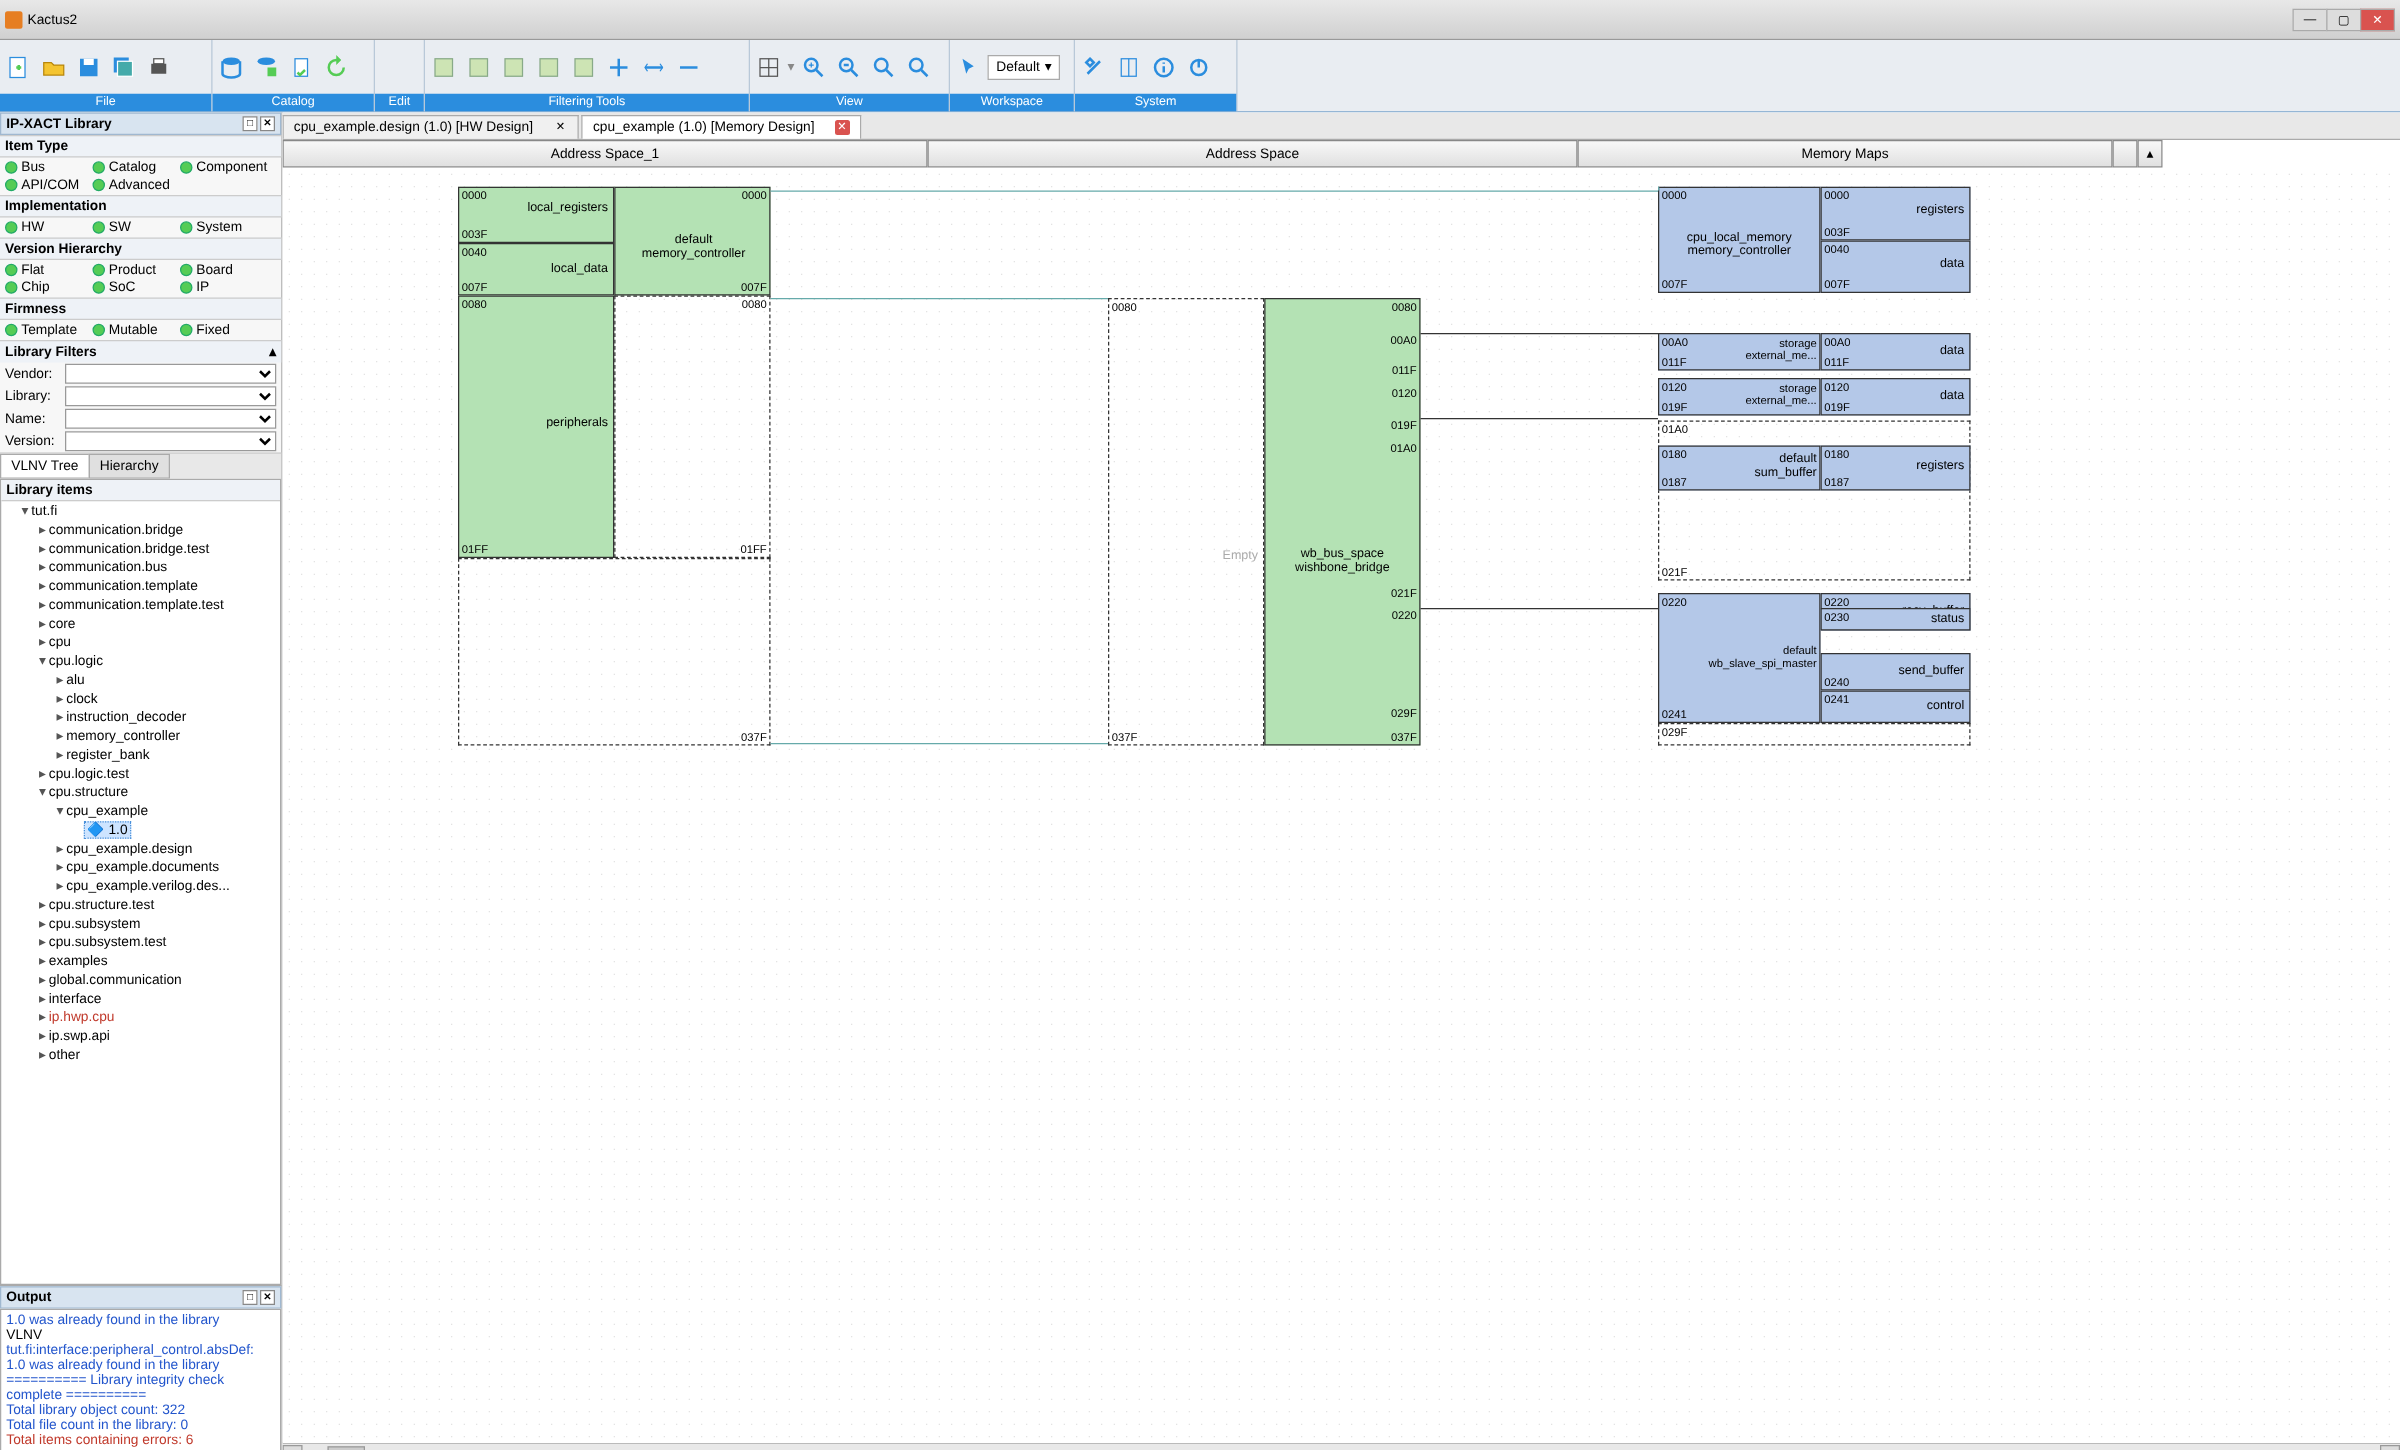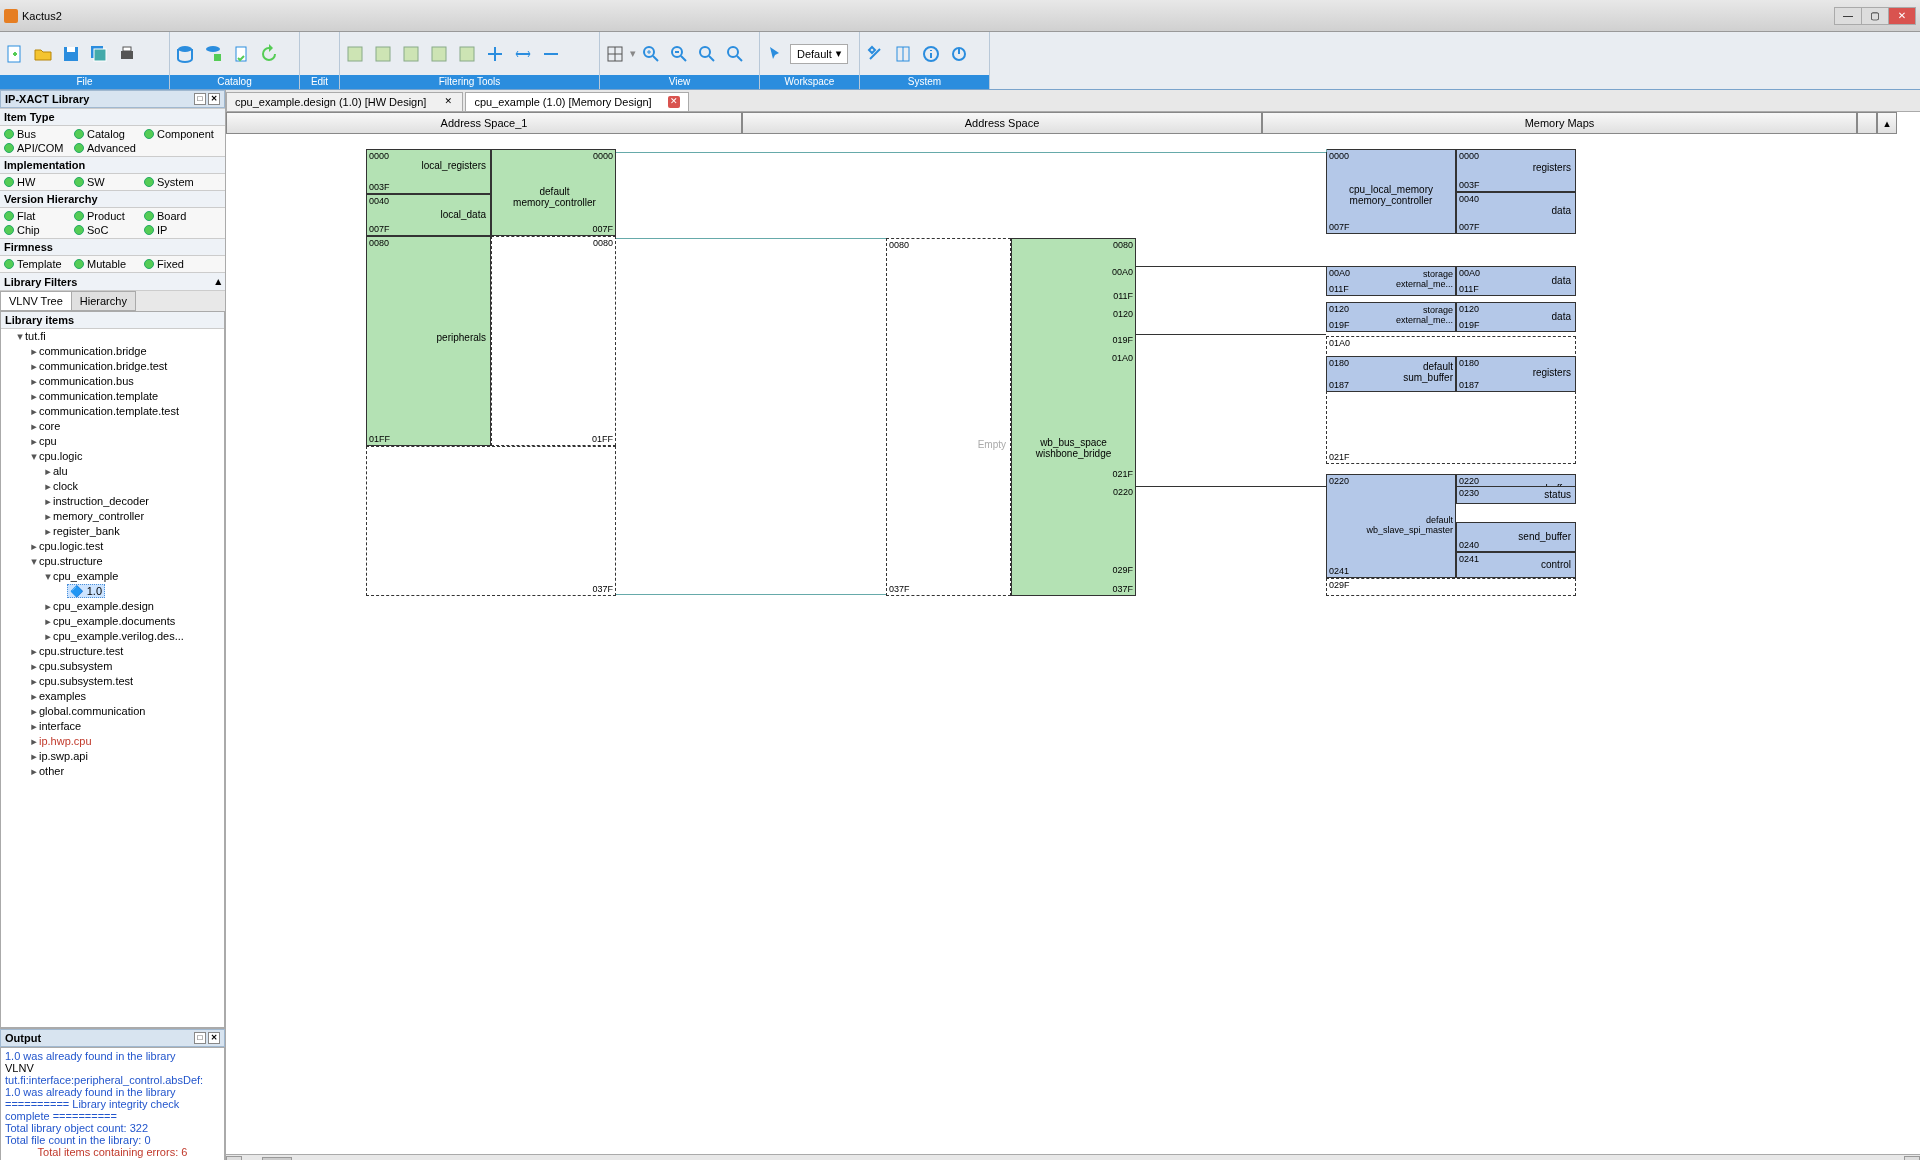--- a/index.html
+++ b/index.html
@@ -46,39 +46,39 @@
 .tree-hdr { background:#eef2f7; padding:2px 4px; font-weight:bold; border-bottom:1px solid #ccc; }
 .tree ul { list-style:none; padding-left:14px; }
 .tree li { padding:1px 0; white-space:nowrap; }
 .tree .exp { display:inline-block; width:10px; text-align:center; color:#555; }
 .tree .sel { background:#cde4ff; border:1px dotted #4a90d9; padding:0 2px; }
 .tree .err { color:#c0392b; }
 
 .output-panel { height:142px; border-top:1px solid #aaa; display:flex; flex-direction:column; }
 .output-body { flex:1; background:#fff; overflow:auto; padding:2px 4px; font-size:10px; line-height:12px; border:1px solid #aaa; }
 .output-body .blue { color:#2255cc; }
-.output-body .red { color:#c0392b;text-align:center; }
+.output-body .red { color:#c0392b; }
 
 
 .center { flex:1; display:flex; flex-direction:column; background:#fff; overflow:hidden; }
 .doc-tabs { height:22px; background:#e8e8e8; display:flex; align-items:flex-end; border-bottom:1px solid #aaa; }
 .doc-tab { padding:3px 8px; border:1px solid #aaa; border-bottom:none; background:#f0f0f0; margin-right:2px; display:flex; align-items:center; gap:16px; font-size:10px; }
 .doc-tab.active { background:#fff; }
 .doc-tab .x { width:12px; height:12px; font-size:9px; text-align:center; }
 .doc-tab .x.red { background:#d9534f; color:#fff; border-radius:2px; }
 
 .canvas-wrap { flex:1; position:relative; overflow:auto; }
 .canvas { position:relative; width:1900px; height:1120px; background:#fff; }
 .dots-bg { position:absolute; inset:0; background-image: radial-gradient(#ccc 0.5px, transparent 0.5px); background-size: 10px 10px; }
 
 .col-headers { display:flex; height:22px; position:sticky; top:0; z-index:5; }
 .col-h { border:1px solid #888; background:linear-gradient(#f8f8f8,#e0e0e0); text-align:center; line-height:20px; font-size:11px; }
 .col-h.c1 { width:516px; }
 .col-h.c2 { width:520px; }
-.col-h.c3 { width:595px; }
+.col-h.c3 { width:428px; }
 .col-h.scroll { width:20px; }
 
 
 .blk { position:absolute; border:1px solid #333; font-size:10px; }
 .green { background:#b4e2b4; }
 .bluebg { background:#b4c8e8; }
 .sublbl { position:absolute; right:4px; font-size:10px; }
 .subaddr { position:absolute; left:2px; font-size:9px; }
 
 .dashed-box { position:absolute; border:1px dashed #333; }
@@ -386,20 +386,38 @@
           <span>Mutable</span>
         </div>
         <div class="chk">
           <span class="dot"></span>
           <span>Fixed</span>
         </div>
       </div>
     <div class="filter-hdr">
         <span>Library Filters</span>
         <span>▴</span>
+      </div>
+    <div id="filter-rows">
+        <div class="filter-row">
+          <label>Vendor:</label>
+          <select></select>
+        </div>
+        <div class="filter-row">
+          <label>Library:</label>
+          <select></select>
+        </div>
+        <div class="filter-row">
+          <label>Name:</label>
+          <select></select>
+        </div>
+        <div class="filter-row">
+          <label>Version:</label>
+          <select></select>
+        </div>
       </div>
     <div class="tabs-row">
       <div class="lib-tab">VLNV Tree</div>
       <div class="lib-tab inactive">Hierarchy</div>
     </div>
     <div class="tree">
       <div class="tree-hdr">Library items</div>
       <ul id="tree-root">
           <li style="padding-left: 0px;"><span class="exp">▾</span><span class="">tut.fi</span></li>
           <li style="padding-left: 14px;"><span class="exp">▸</span><span class="">communication.bridge</span></li>

